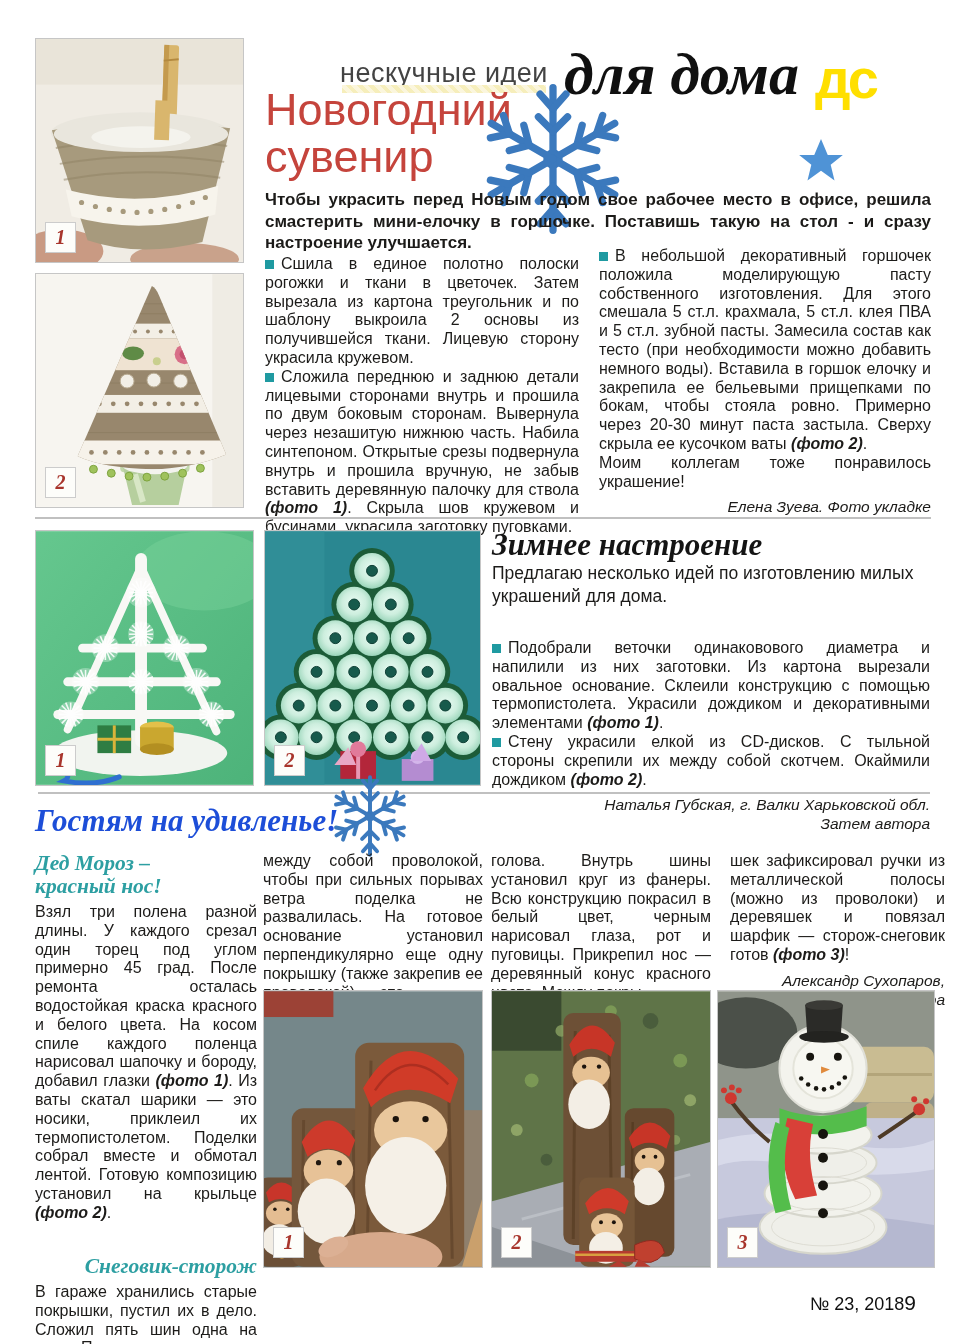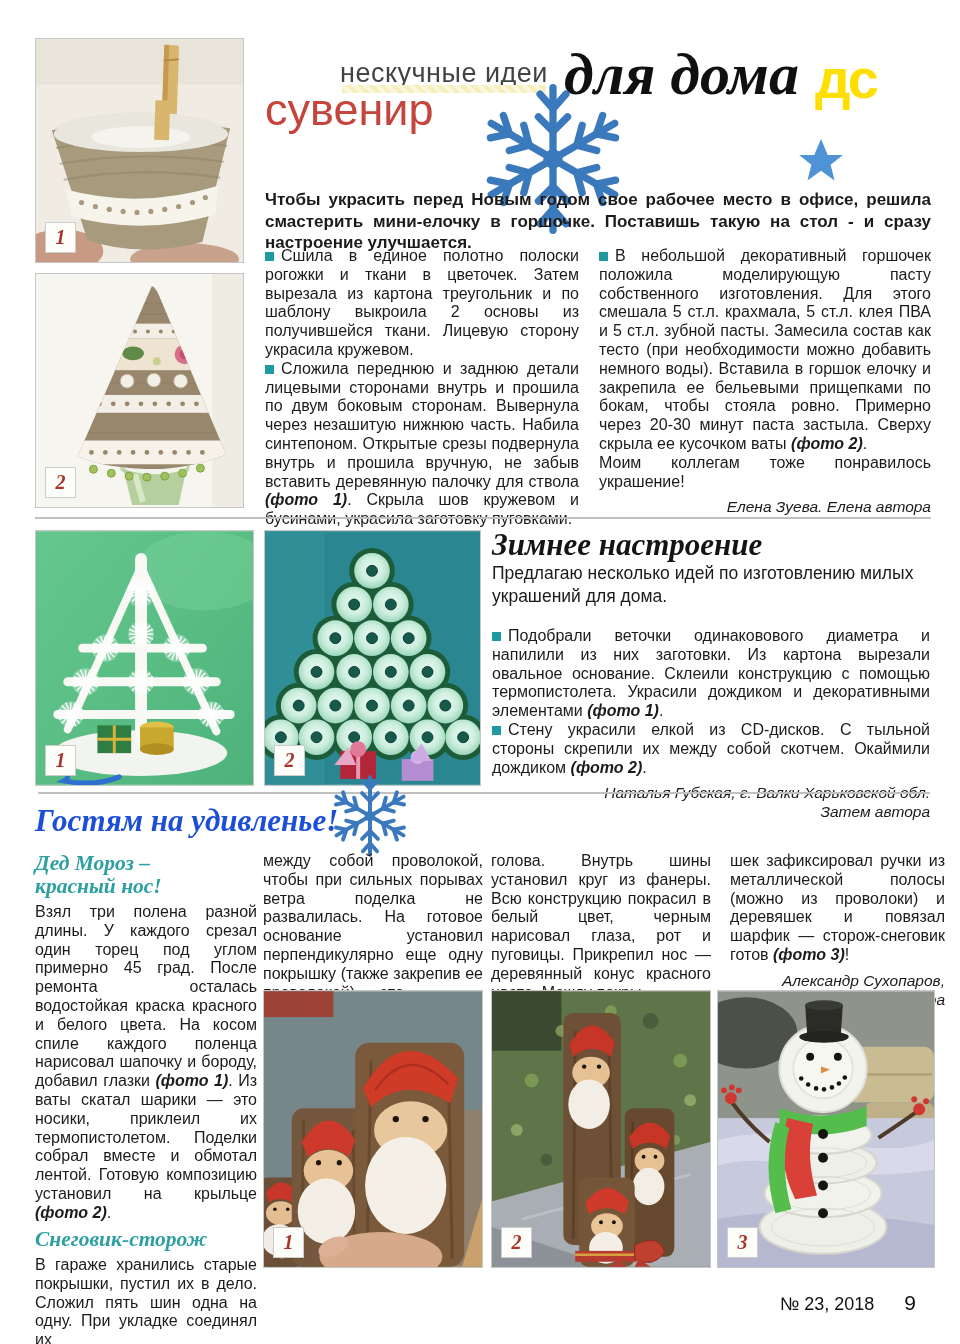--- a/index.html
+++ b/index.html
@@ -17,34 +17,34 @@
   .title{font-size:45px;line-height:47px;color:#c5443c;}
   .intro{font-weight:bold;font-size:17px;line-height:21.5px;text-align:justify;}
   .body{font-size:16px;line-height:18.8px;text-align:justify;color:#1c1b19;}
   .author{font-style:italic;font-size:15.5px;text-align:right;line-height:19px;}
   .h-serif{font-family:"Liberation Serif",serif;font-style:italic;font-weight:bold;}
   .a2title{font-size:31px;color:#141414;line-height:34px;}
   .a3title{font-size:31px;color:#1d4ed8;line-height:34px;}
   .teal-h{font-size:21.5px;line-height:22.5px;color:#2d9fa2;}
   .lede{font-weight:normal;font-size:17.5px;line-height:22.5px;}
   .sq{display:inline-block;width:9px;height:9px;background:#1f9aa1;margin-right:7px;}
-  .ph{font-style:italic;font-weight:bold;} .mt20{margin-top:20px;} .mt6{margin-top:6px;}
+  .ph{font-style:italic;font-weight:bold;} .mt20{margin-top:32px;} .mt6{margin-top:6px;}
   
   .abs{position:absolute;}
   .divider{position:absolute;height:2px;background:#c0c0c0;}
   .photo{position:absolute;border:1px solid #c6c6c6;background:#fff;box-sizing:border-box;}
   .photo svg{display:block;width:100%;height:100%;}
   .plabel{position:absolute;left:9px;bottom:9px;width:29px;height:29px;background:#fdfdfa;
       border:1px solid #cccccc;display:flex;align-items:center;justify-content:center;
       font-family:"Liberation Serif",serif;font-style:italic;font-weight:bold;
       font-size:20px;color:#a8352c;}
   .flake{position:absolute;}
   .cols{position:absolute;left:265px;top:247px;width:666px;display:flex;gap:20px;}
-  .c1{width:314px;} .c2{flex:1;}
-  .footer{position:absolute;right:44px;top:1291px;display:flex;align-items:baseline;gap:30px;}
+  .c1{width:314px;margin-top:8px;} .c2{flex:1;}
+  .footer{position:absolute;right:44px;top:1291px;display:flex;align-items:baseline;}
   .issue{font-size:18px;color:#101010;}
   .pnum{font-size:21px;color:#101010;}
 </style>
 </head>
 <body>
 
 <svg width="0" height="0" style="position:absolute">
   <defs>
     <g id="flakeShape" stroke="#3b79bd" fill="none" stroke-width="4.5" stroke-linecap="round">
       <circle r="6" fill="#3b79bd" stroke="none"></circle>
@@ -182,41 +182,42 @@
     <div class="plabel">2</div>
   </div>
 
   <div class="abs" style="left:340px;top:40px;display:flex;align-items:center;gap:16px;">
     <span class="kicker">нескучные идеи</span>
     <span class="brand">для дома</span>
     <span class="logo">дс</span>
   </div>
 
   <div class="abs title" style="left:265px;top:86px;">
+    <div>Новогодний</div>
     <div>сувенир</div>
   </div>
 
   <svg class="flake" style="left:472px;top:78px;" width="162" height="162" viewBox="-50 -50 100 100">
       <use href="#flakeShape"></use>
     </svg>
   <svg class="flake" style="left:795px;top:136px;" width="52" height="52" viewBox="-25 -25 50 50">
       <use href="#starShape"></use>
     </svg>
 
   <p class="abs intro" style="left:265px;top:189px;width:666px;">Чтобы украсить перед Новым годом свое рабочее место в офисе, решила смастерить мини-елочку в горшочке. Поставишь такую на стол - и сразу настроение улучшается.</p>
 
   <div class="cols">
     <div class="c1">
       <p class="body"><span class="sq"></span><span>Сшила в единое полотно полоски рогожки и ткани в цветочек. Затем вырезала из картона треугольник и по шаблону выкроила 2 основы из получившейся ткани. Лицевую сторону украсила кружевом.</span></p>
       <p class="body"><span class="sq"></span><span>Сложила переднюю и заднюю детали лицевыми сторонами внутрь и прошила по двум боковым сторонам. Вывернула через незашитую нижнюю часть. Набила синтепоном. Открытые срезы подвернула внутрь и прошила вручную, не забыв вставить деревянную палочку для ствола </span><b class="ph">(фото 1)</b><span>. Скрыла шов кружевом и бусинами, украсила заготовку пуговками.</span></p>
     </div>
     <div class="c2">
       <p class="body"><span class="sq"></span><span>В небольшой декоративный горшочек положила моделирующую пасту собственного изготовления. Для этого смешала 5 ст.л. крахмала, 5 ст.л. клея ПВА и 5 ст.л. зубной пасты. Замесила состав как тесто (при необходимости можно добавить немного воды). Вставила в горшок елочку и закрепила ее бельевыми прищепками по бокам, чтобы стояла ровно. Примерно через 20-30 минут паста застыла. Сверху скрыла ее кусочком ваты </span><b class="ph">(фото 2)</b><span>.</span></p>
       <p class="body">Моим коллегам тоже понравилось украшение!</p>
-      <p class="author mt6">Елена Зуева. Елена автора</p>
+      <p class="author mt6">Елена Зуева. Фото укладке</p>
     </div>
   </div>
 
   <div class="divider" style="left:35px;top:517px;width:896px;"></div>
 
   <div class="photo" style="left:35px;top:530px;width:219px;height:256px;">
     <svg viewBox="0 0 219 256" aria-hidden="true">
       <defs>
         <linearGradient id="gB1" x1="0" y1="0" x2="1" y2="1">
           <stop offset="0" stop-color="#65c78e"></stop>
@@ -384,21 +385,21 @@
   <svg class="flake" style="left:326px;top:772px;" width="88" height="88" viewBox="-50 -50 100 100">
       <use href="#flakeShape"></use>
     </svg>
 
   <div class="abs" style="left:35px;top:852px;width:222px;">
     <div class="h-serif teal-h">
       <div>Дед Мороз –</div>
       <div>красный нос!</div>
     </div>
     <p class="body mt6"><span>Взял три полена разной длины. У каждого срезал один торец под углом примерно 45 град. После ремонта осталась водостойкая краска красного и белого цвета. На косом спиле каждого поленца нарисовал шапочку и бороду, добавил глазки </span><b class="ph">(фото 1)</b><span>. Из ваты скатал шарики — это носики, приклеил их термопистолетом. Поделки собрал вместе и обмотал лентой. Готовую композицию установил на крыльце </span><b class="ph">(фото 2)</b><span>.</span></p>
-    <div class="h-serif teal-h" style="margin-top:5px;">Снеговик-сторож</div>
+    <div class="h-serif teal-h" style="margin-top:32px;text-align:right;">Снеговик-сторож</div>
     <p class="body mt6">В гараже хранились старые покрышки, пустил их в дело. Сложил пять шин одна на одну. При укладке соединял их</p>
   </div>
 
   <div class="abs" style="left:263px;top:852px;width:220px;">
     <p class="body">между собой проволокой, чтобы при сильных порывах ветра поделка не развалилась. На готовое основание установил перпендикулярно еще одну покрышку (также закрепив ее проволокой) — это</p>
   </div>
 
   <div class="abs" style="left:491px;top:852px;width:220px;">
     <p class="body">голова. Внутрь шины установил круг из фанеры. Всю конструкцию покрасил в белый цвет, черным нарисовал глаза, рот и пуговицы. Прикрепил нос — деревянный конус красного цвета. Между покры-</p>
   </div>

